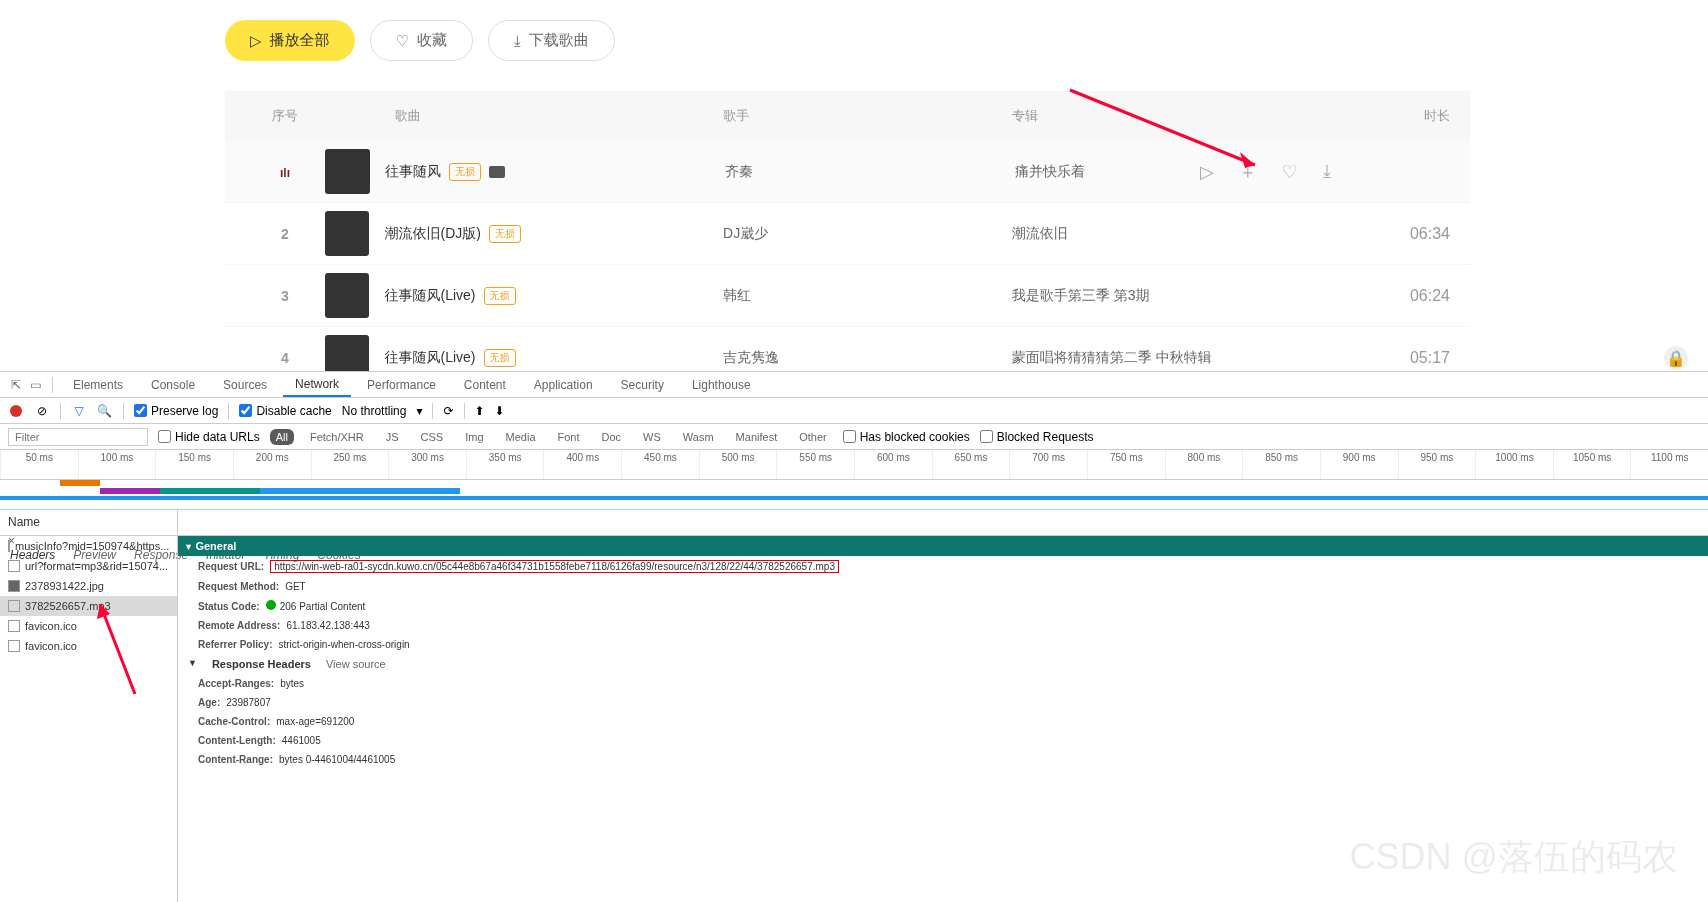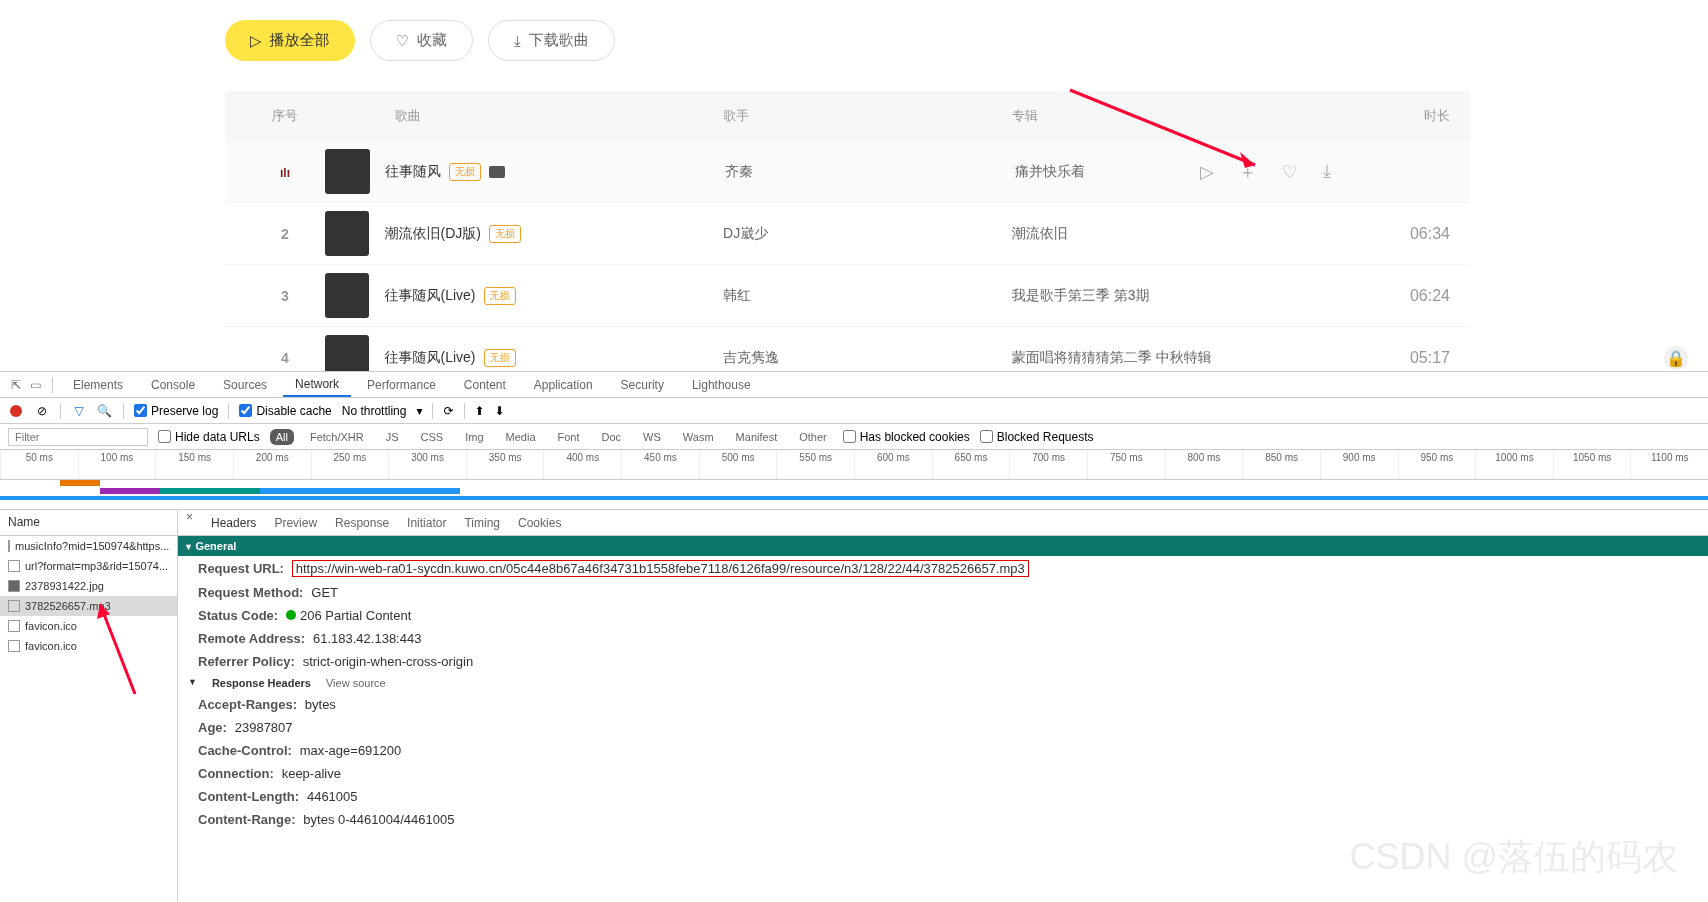--- a/index.html
+++ b/index.html
@@ -42,35 +42,35 @@
 .dt-checkbox { display: flex; align-items: flex-start; gap: 4px; }
 .dt-checkbox input { accent-color: #1a73e8; }
 .dt-filter-row { display: flex; align-items: center; height: 26px; border-bottom: 1px solid #ccc; padding: 0 8px; gap: 10px; }
 .filter-input { width: 140px; border: 1px solid #ccc; padding: 2px 6px; font-size: 11px; }
 .filter-type { padding: 2px 6px; color: #666; font-size: 11px; cursor: pointer; }
 .filter-type.active { background: #5a5a5a; color: #fff; border-radius: 6px; }
 .timeline { height: 30px; border-bottom: 1px solid #ccc; display: flex; position: relative; }
 .timeline-tick { flex: 1; text-align: center; font-size: 10px; color: #666; border-left: 1px solid #eee; padding-top: 2px; }
 .waterfall { height: 30px; border-bottom: 1px solid #ccc; position: relative; overflow: hidden; }
 .bar-seg { position: absolute; height: 6px; top: 2px; }
-.name-col-h { height: 26px; border-bottom: 1px solid #ccc; display: flex; }
+.name-col-h { height: 26px; border-bottom: 1px solid #ccc; display: flex; flex-direction: column; }
 .name-header { width: 178px; border-right: 1px solid #ccc; padding: 5px 8px; color: #333; }
 .detail-tabs { display: flex; align-items: center; gap: 18px; padding-left: 10px; }
-.detail-tab { color: #666; cursor: pointer; }
+.detail-tab { color: #666; cursor: pointer; font-style: italic; }
 .detail-tab.active { color: #333; }
 .close-x { color: #666; padding: 0 8px; cursor: pointer; }
 .dt-body { display: flex; height: 400px; }
 .name-list { width: 178px; border-right: 1px solid #ccc; overflow-y: auto; }
 .name-item { padding: 4px 8px; display: flex; align-items: center; gap: 5px; cursor: pointer; font-size: 11px; color: #333; white-space: nowrap; overflow: hidden; text-overflow: ellipsis; }
 .name-item.selected { background: #dadada; }
 .file-icon { width: 12px; height: 12px; border: 1px solid #999; }
 .detail-panel { flex: 1; overflow-y: auto; }
 .section-header { background: #0f766e; color: #fff; padding: 4px 6px; font-weight: bold; font-size: 11px; }
 .section-header::before { content: "▼ "; font-size: 9px; }
-.header-item { padding: 4px 10px 4px 20px; font-size: 13px; font-family: monospace; }
+.header-item { padding: 4px 10px 4px 20px; font-size: 10px; font-family: monospace; }
 .header-key { color: #545454; font-weight: bold; }
 .header-val { color: #333; }
 .url-box { border: 1px solid #d00; padding: 0 3px; display: inline-block; }
 .status-dot-green { display: inline-block; width: 10px; height: 10px; background: #0a0; border-radius: 50%; margin-right: 4px; }
 .section-response { padding: 4px 10px; font-weight: bold; font-size: 11px; color: #333; display: flex; gap: 15px; }
 .section-response::before { content: "▼"; font-size: 9px; }
 .view-source { color: #666; font-weight: normal; }
 .red-arrow2 { position: absolute; top: 594px; left: 75px; pointer-events: none; }
 .watermark { position: absolute; bottom: 20px; right: 30px; font-size: 36px; color: rgba(0,0,0,0.08); font-weight: 300; pointer-events: none; }
 </style>
@@ -321,21 +321,20 @@
       <div class="header-item"><span class="header-key">Remote Address:</span> <span class="header-val">61.183.42.138:443</span></div>
       <div class="header-item"><span class="header-key">Referrer Policy:</span> <span class="header-val">strict-origin-when-cross-origin</span></div>
 
       <div class="section-response">
         <span>Response Headers</span>
         <span class="view-source">View source</span>
       </div>
       <div class="header-item"><span class="header-key">Accept-Ranges:</span> <span class="header-val">bytes</span></div>
       <div class="header-item"><span class="header-key">Age:</span> <span class="header-val">23987807</span></div>
       <div class="header-item"><span class="header-key">Cache-Control:</span> <span class="header-val">max-age=691200</span></div>
-      <div class="header-item"><span class="header-key">Connection:</span> <span class="header-val">keep-alive</span></div>
       <div class="header-item"><span class="header-key">Content-Length:</span> <span class="header-val">4461005</span></div>
       <div class="header-item"><span class="header-key">Content-Range:</span> <span class="header-val">bytes 0-4461004/4461005</span></div>
     </div>
   </div>
 </div>
 
 <svg class="red-arrow2" width="90" height="120">
   <line x1="25" y1="10" x2="60" y2="100" stroke="#ff0033" stroke-width="3"></line>
   <polygon points="25,10 22,25 35,20" fill="#ff0033"></polygon>
 </svg>

